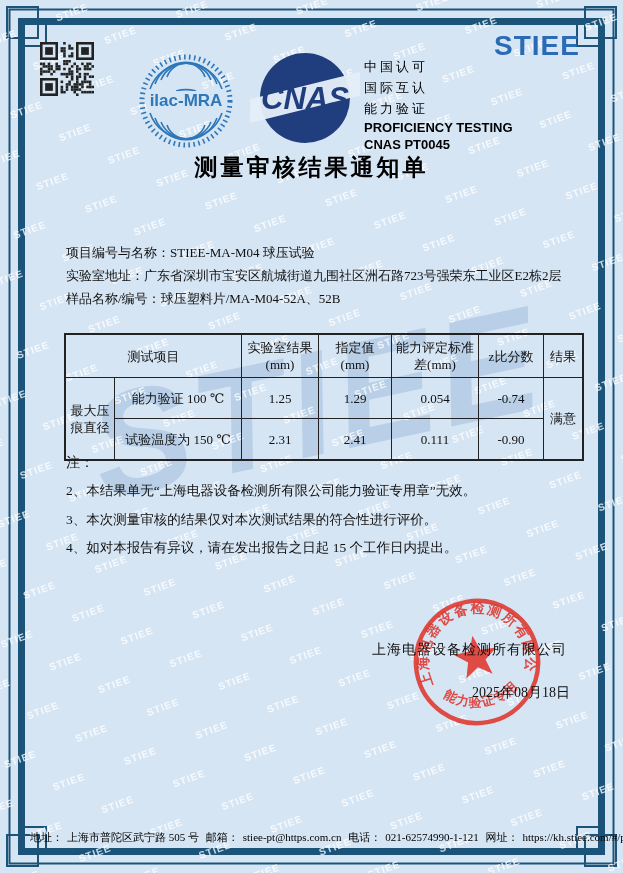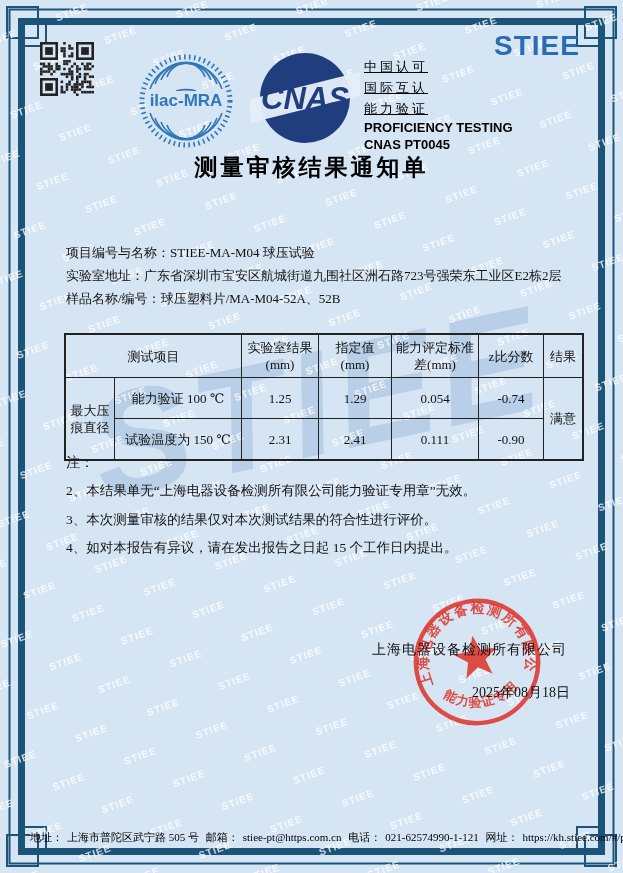--- a/index.html
+++ b/index.html
@@ -23,21 +23,21 @@
   
   .border-svg{position:absolute;left:0;top:0;z-index:2;pointer-events:none;}
   
   .content{position:absolute;left:0;top:0;width:623px;height:873px;z-index:4;}
   .qr{position:absolute;left:40px;top:42px;width:54px;height:54px;}
   .qr svg{display:block;}
   .logo-ilac{position:absolute;left:138px;top:53px;}
   .logo-cnas{position:absolute;left:250px;top:50px;}
   .accr{position:absolute;left:364px;top:56px;line-height:21px;
     font-family:"Liberation Sans","DejaVu Sans",sans-serif;font-size:13px;color:#000;}
-  .accr .cn{letter-spacing:3px;text-decoration:underline;}
+  .accr .cn{letter-spacing:3px;}
   .accr .en{font-weight:bold;line-height:17px;}
   .brand{position:absolute;left:494px;top:30px;
     font-family:"Liberation Sans","DejaVu Sans",sans-serif;
     font-size:28px;font-weight:bold;color:#2a6bb5;letter-spacing:1px;}
   .doc-title{position:absolute;left:0;top:152px;width:623px;text-align:center;
     font-family:"Liberation Sans","DejaVu Sans",sans-serif;
     font-size:23px;font-weight:bold;letter-spacing:3px;color:#000;}
   .doc-number{position:absolute;top:211px;right:57px;font-size:14px;}
   .info{position:absolute;left:66px;top:241px;font-size:13px;line-height:23px;width:530px;}
   

